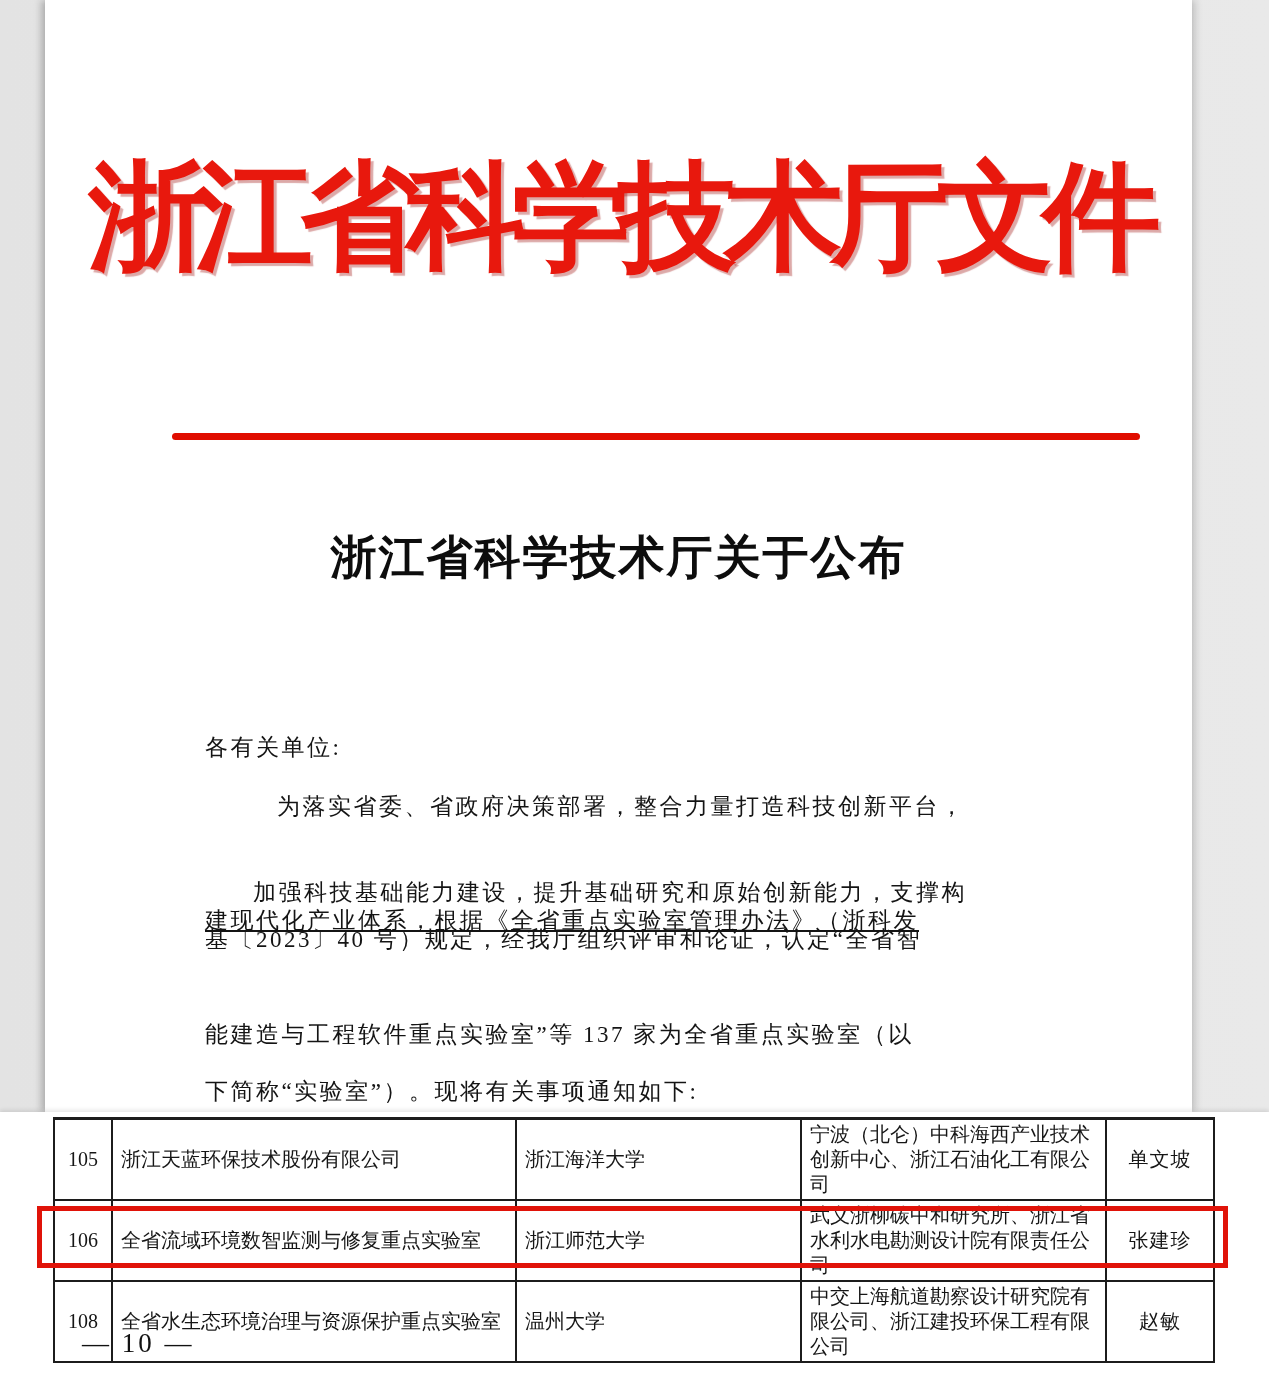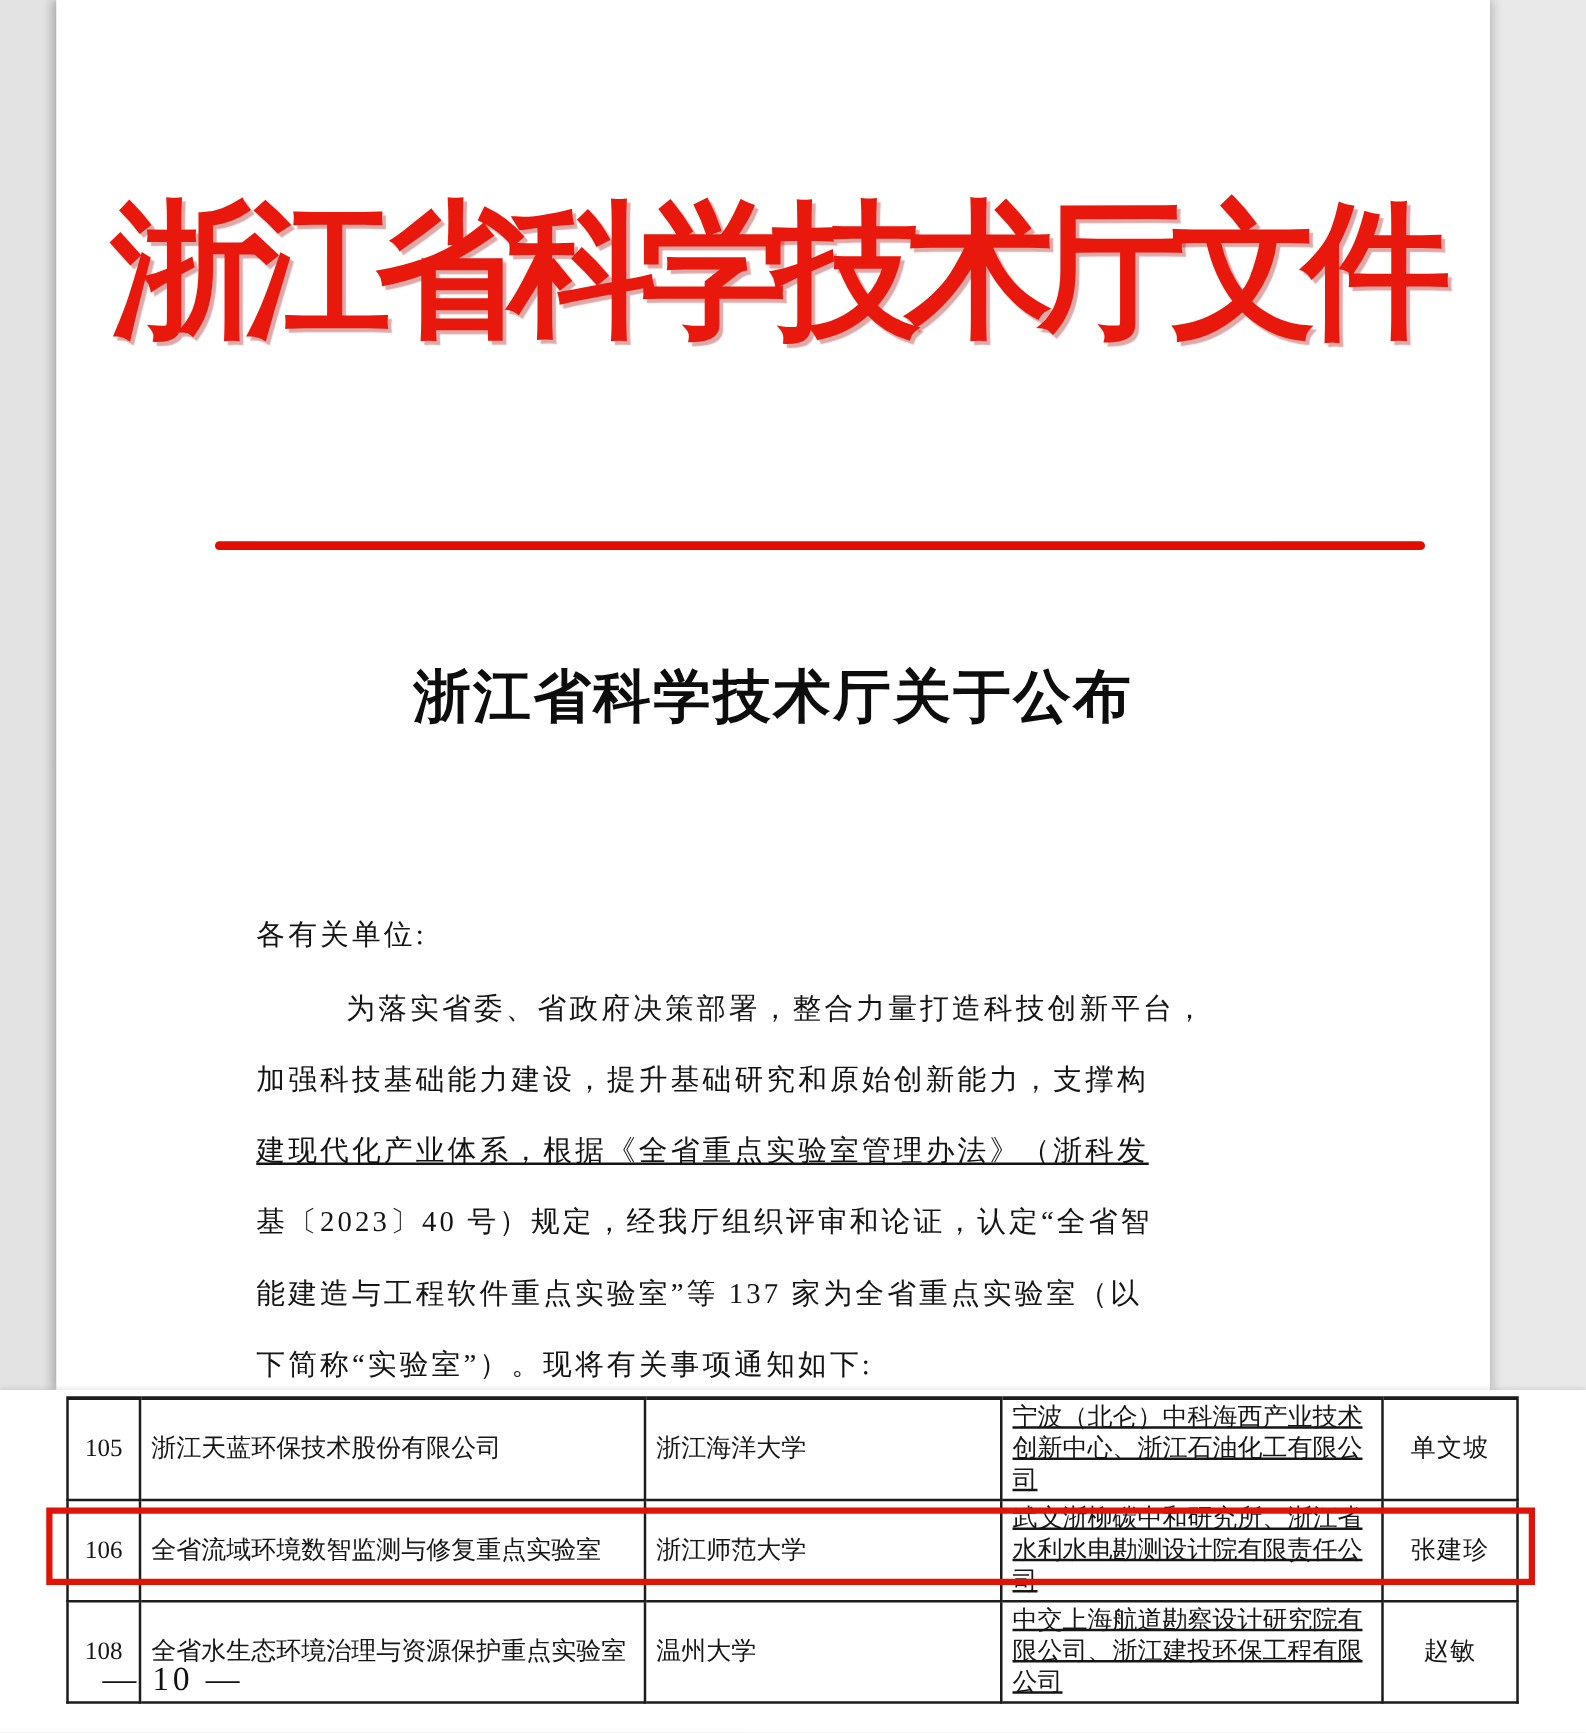--- a/index.html
+++ b/index.html
@@ -36,23 +36,23 @@
     letter-spacing:2px; white-space:nowrap; color:#0d0d0d;
   }
   .notice-title-1 { top:527px; }
   .notice-title-2 { top:601px; }
   .body-line {
     position:absolute; left:160px; font-size:23px; letter-spacing:2.5px;
     white-space:nowrap; color:#141414;
   }
   .salutation   { top:732px; }
   .p-line-0 { top:791px; left:232px; }
-  .p-line-1 { top:848px; }
+  .p-line-1 { top:877px;margin-left:48px; }
   .p-line-2 { top:905px;text-decoration:underline; }
-  .p-line-3 { top:962px; }
+  .p-line-3 { top:924px; }
   .p-line-4 { top:1019px; }
   .p-line-5 { top:1076px; }
   
   .table-strip {
     position:absolute; left:0; top:1112px; width:1269px; height:274px;
     background:#ffffff; box-shadow:0 -2px 4px rgba(0,0,0,.10);
   }
   table.results {
     position:absolute; left:53px; top:5px;
     border-collapse:collapse; table-layout:fixed; width:1160px;
@@ -64,21 +64,21 @@
   table.results col.c-dir  { width:108px; }
   table.results td {
     border:2px solid #1c1c1c; font-size:20px; color:#161616;
     vertical-align:middle; padding:2px 8px; line-height:25px;
     overflow:hidden;
   }
   table.results tr:first-child td { border-top-width:3px; }
   td.no  { text-align:center; padding:2px 2px; }
   td.lab { padding-left:26px; white-space:nowrap; }
   td.inst{ padding-left:13px; white-space:nowrap; }
-  td.part{ padding-left:12px; padding-right:6px;text-decoration:underline; }
+  td.part{ padding-left:12px; padding-right:6px; }
   td.dir { text-align:center; letter-spacing:1px; }
   tr.row-h1 td { height:46px; }
   tr.row-h2 td { height:41px; }
   tr.row-h3 td { height:49px; }
   tr.row-h4 td { height:44px; }
   .red-box {
     position:absolute; left:37px; top:94px; width:1181px; height:52px;
     border:5px solid #e01309; background:transparent;
   }
   .page-num {

